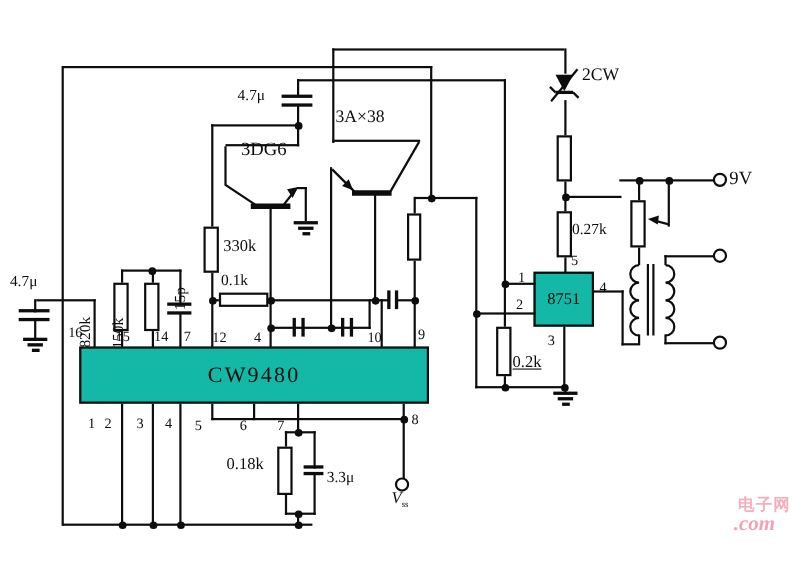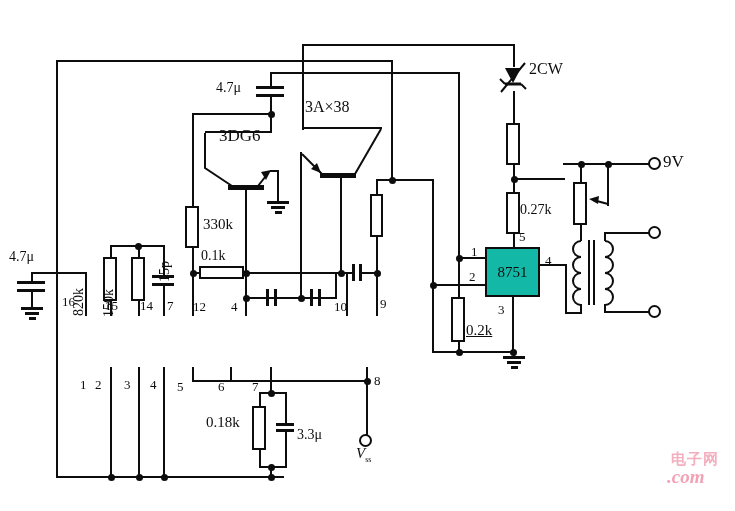--- a/index.html
+++ b/index.html
@@ -51,20 +51,23 @@
       <path d="M381,129 L355,174" fill="none" stroke="#0d0d0d" stroke-width="2"></path>
       <path d="M302,154 L322,174" fill="none" stroke="#0d0d0d" stroke-width="2"></path>
       <path d="M581,241 a8,8 0 0 0 0,16 a8,8 0 0 0 0,16 a8,8 0 0 0 0,16 a8,8 0 0 0 0,16" fill="none" stroke="#0d0d0d" stroke-width="2"></path>
       <path d="M605,241 a8,8 0 0 1 0,16 a8,8 0 0 1 0,16 a8,8 0 0 1 0,16 a8,8 0 0 1 0,16" fill="none" stroke="#0d0d0d" stroke-width="2"></path>
       <polygon points="505,68 521,68 513,83" fill="#0d0d0d"></polygon>
       <polygon points="271,170 261,172 266,180" fill="#0d0d0d"></polygon>
       <polygon points="321,173 311,169 317,163" fill="#0d0d0d"></polygon>
       <polygon points="589,199 599,196 598,204" fill="#0d0d0d"></polygon>
     </svg>
 
+  <div class="icbox ic-main">
+    <span>CW9480</span>
+  </div>
   <div class="icbox ic-aux">
     <span>8751</span>
   </div>
 
   <div class="lbl label-9v">9V</div>
   <div class="lbl label-vss"><span>V</span><sub>ss</sub></div>
 
   <div class="wm">
     <span class="cn">电子网</span>
     <span class="com">.com</span>

